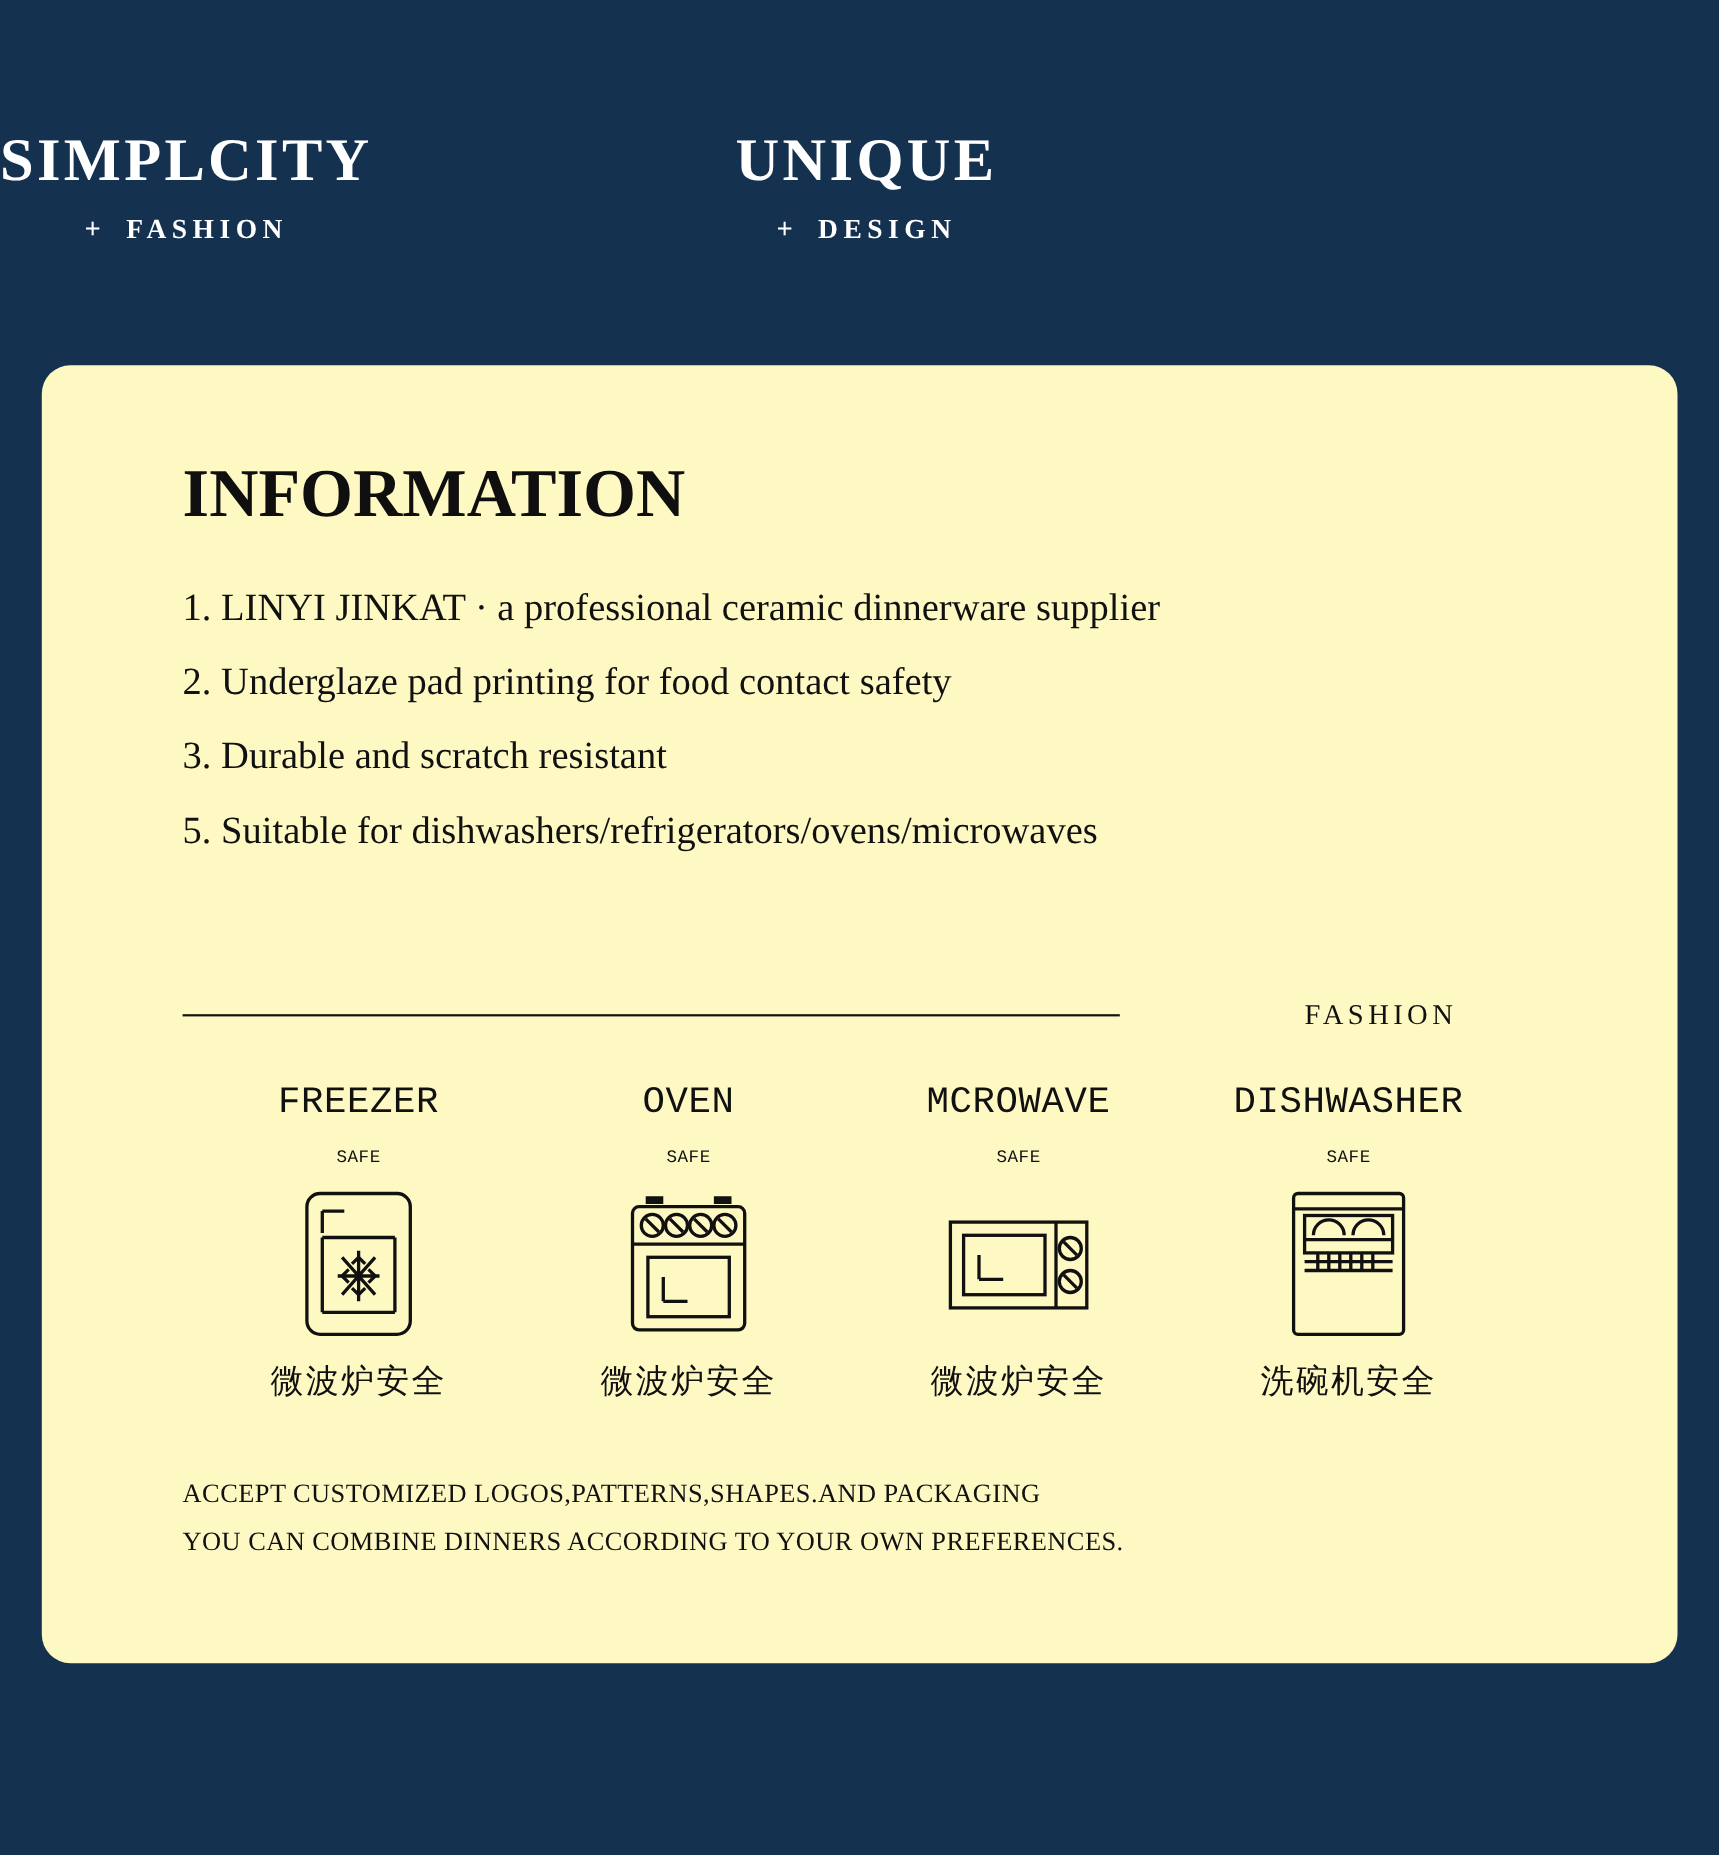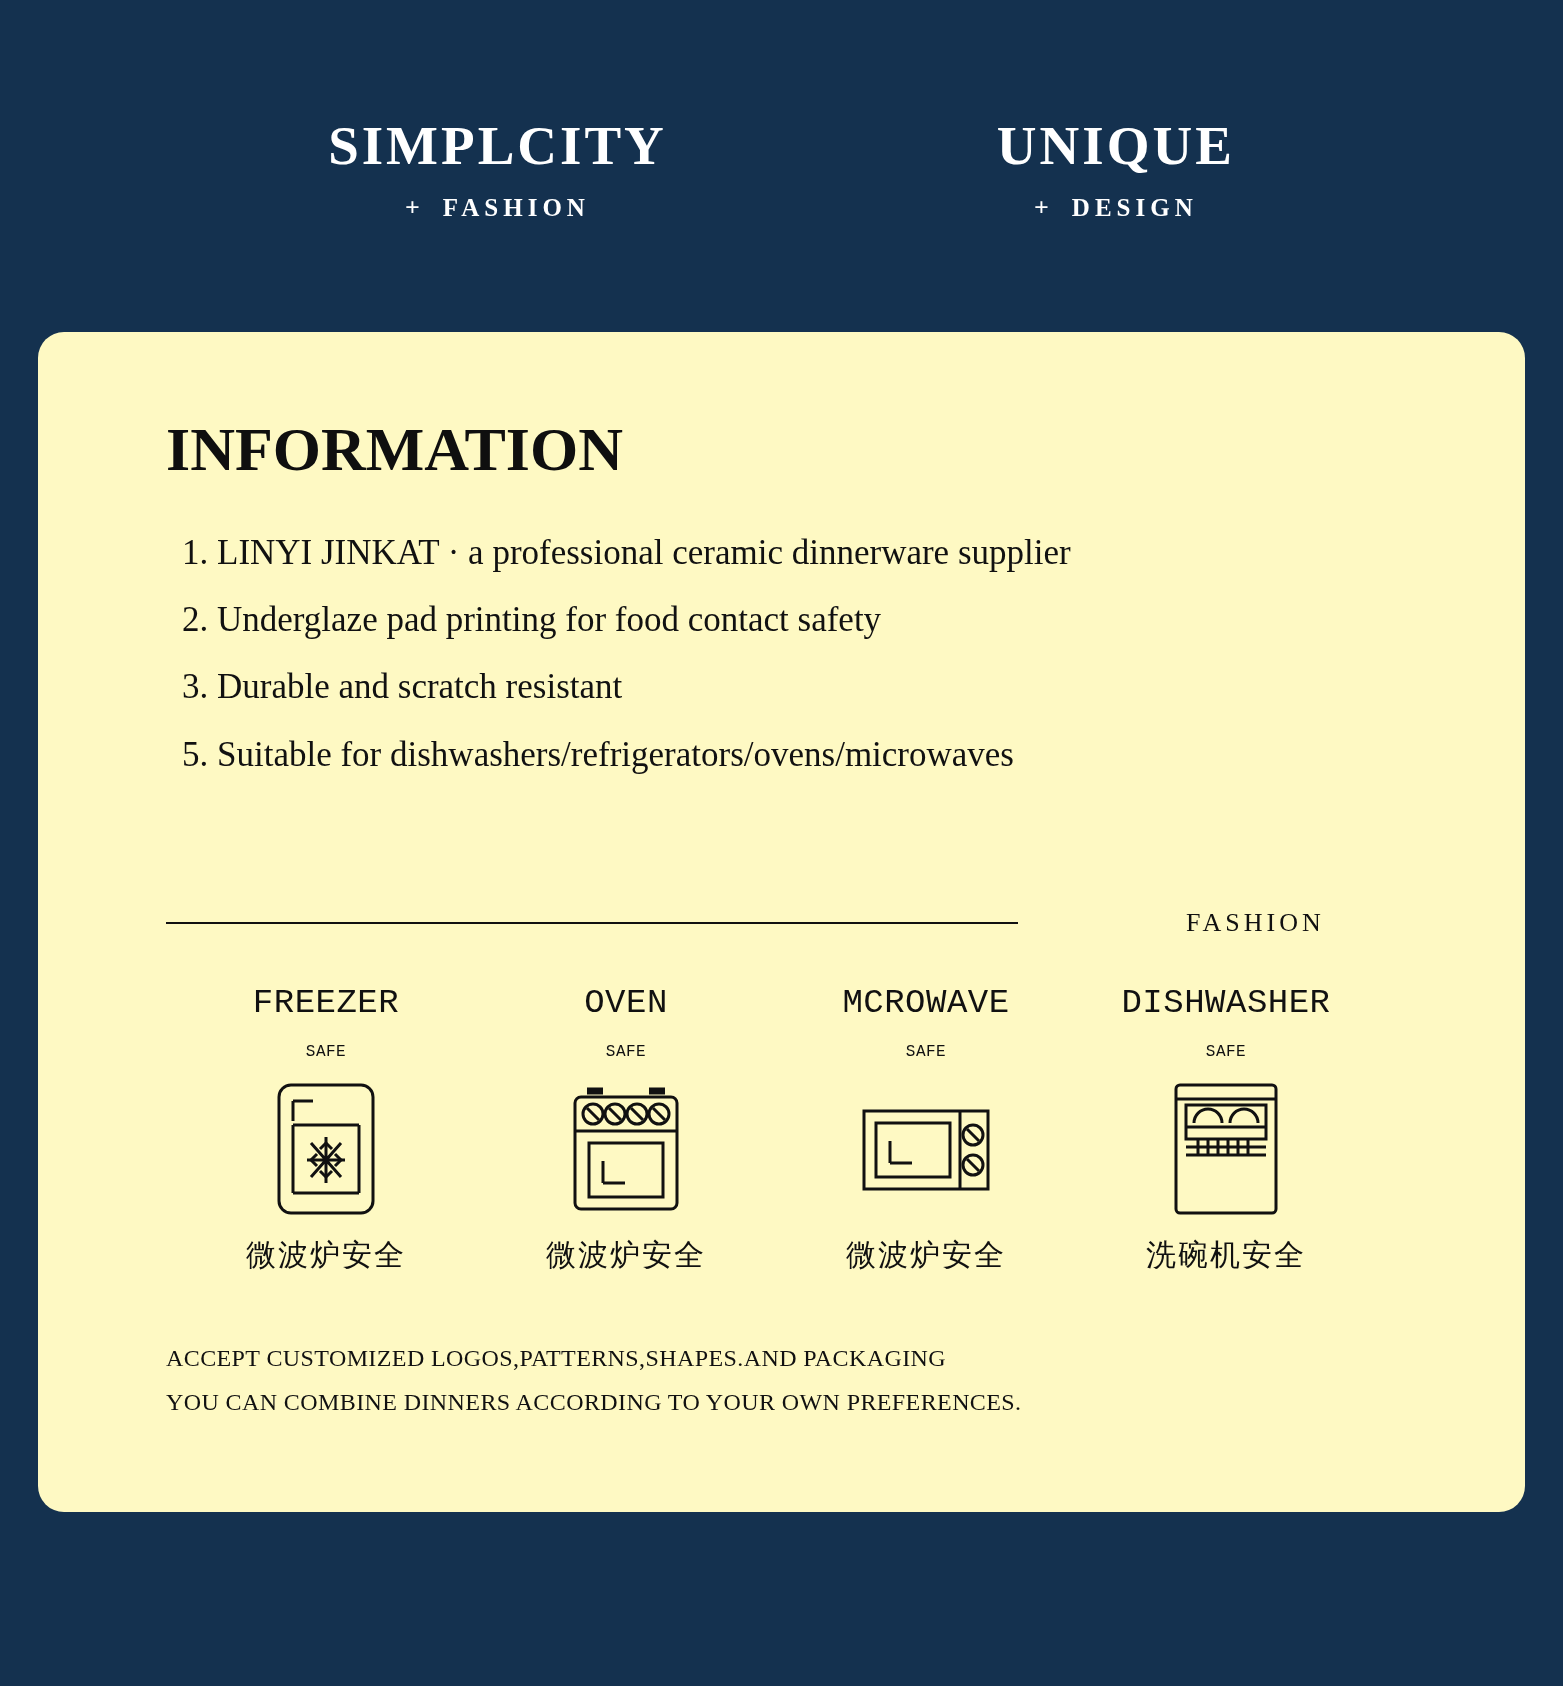--- a/index.html
+++ b/index.html
@@ -17,21 +17,20 @@
     position: relative;
     width: 1563px;
     height: 1686px;
     background: #14314f;
     box-sizing: border-box;
   }
 
   
   .header {
     display: flex;
-    justify-content: center;
     padding-top: 118px;
     gap: 330px;
   }
   .header-block {
     text-align: center;
     color: #ffffff;
   }
   .header-title {
     font-family: "Liberation Serif", serif;
     font-weight: bold;
@@ -70,21 +69,21 @@
   .info-title {
     font-family: "Liberation Serif", serif;
     font-weight: bold;
     font-size: 62px;
     color: #0f0f0f;
     letter-spacing: 0px;
     margin: 22px 0 34px 0;
   }
   .info-list {
     list-style: none;
-    margin: 16px;
+    margin: 0;
     padding: 0;
   }
   .info-list li {
     font-family: "Liberation Serif", serif;
     font-size: 35px;
     color: #111111;
     line-height: 1.92;
     white-space: nowrap;
   }
 

